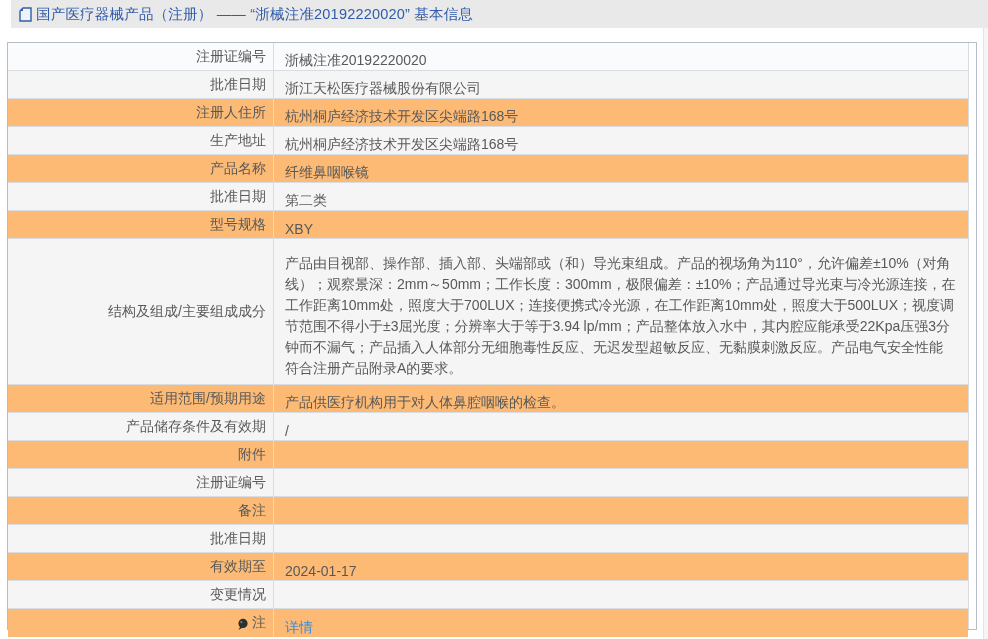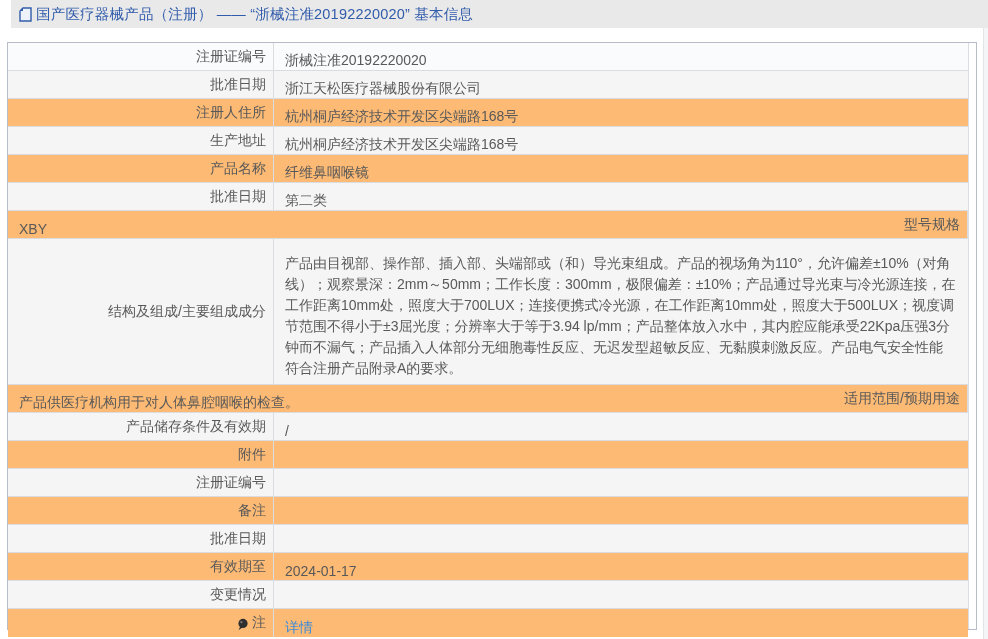--- a/index.html
+++ b/index.html
@@ -160,32 +160,32 @@
         <div class="cell label">产品名称</div>
         <div class="cell value">纤维鼻咽喉镜</div>
       </div>
 
       <div class="row">
         <div class="cell label">批准日期</div>
         <div class="cell value">第二类</div>
       </div>
 
       <div class="row">
+        <div class="cell label">型号规格</div>
         <div class="cell value">XBY</div>
-        <div class="cell label">型号规格</div>
       </div>
 
       <div class="row tall">
         <div class="cell label">结构及组成/主要组成成分</div>
         <div class="cell value">产品由目视部、操作部、插入部、头端部或（和）导光束组成。产品的视场角为110°，允许偏差±10%（对角线）；观察景深：2mm～50mm；工作长度：300mm，极限偏差：±10%；产品通过导光束与冷光源连接，在工作距离10mm处，照度大于700LUX；连接便携式冷光源，在工作距离10mm处，照度大于500LUX；视度调节范围不得小于±3屈光度；分辨率大于等于3.94 lp/mm；产品整体放入水中，其内腔应能承受22Kpa压强3分钟而不漏气；产品插入人体部分无细胞毒性反应、无迟发型超敏反应、无黏膜刺激反应。产品电气安全性能符合注册产品附录A的要求。</div>
       </div>
 
       <div class="row">
+        <div class="cell label">适用范围/预期用途</div>
         <div class="cell value">产品供医疗机构用于对人体鼻腔咽喉的检查。</div>
-        <div class="cell label">适用范围/预期用途</div>
       </div>
 
       <div class="row">
         <div class="cell label">产品储存条件及有效期</div>
         <div class="cell value">/</div>
       </div>
 
       <div class="row">
         <div class="cell label">附件</div>
         <div class="cell value"></div>

